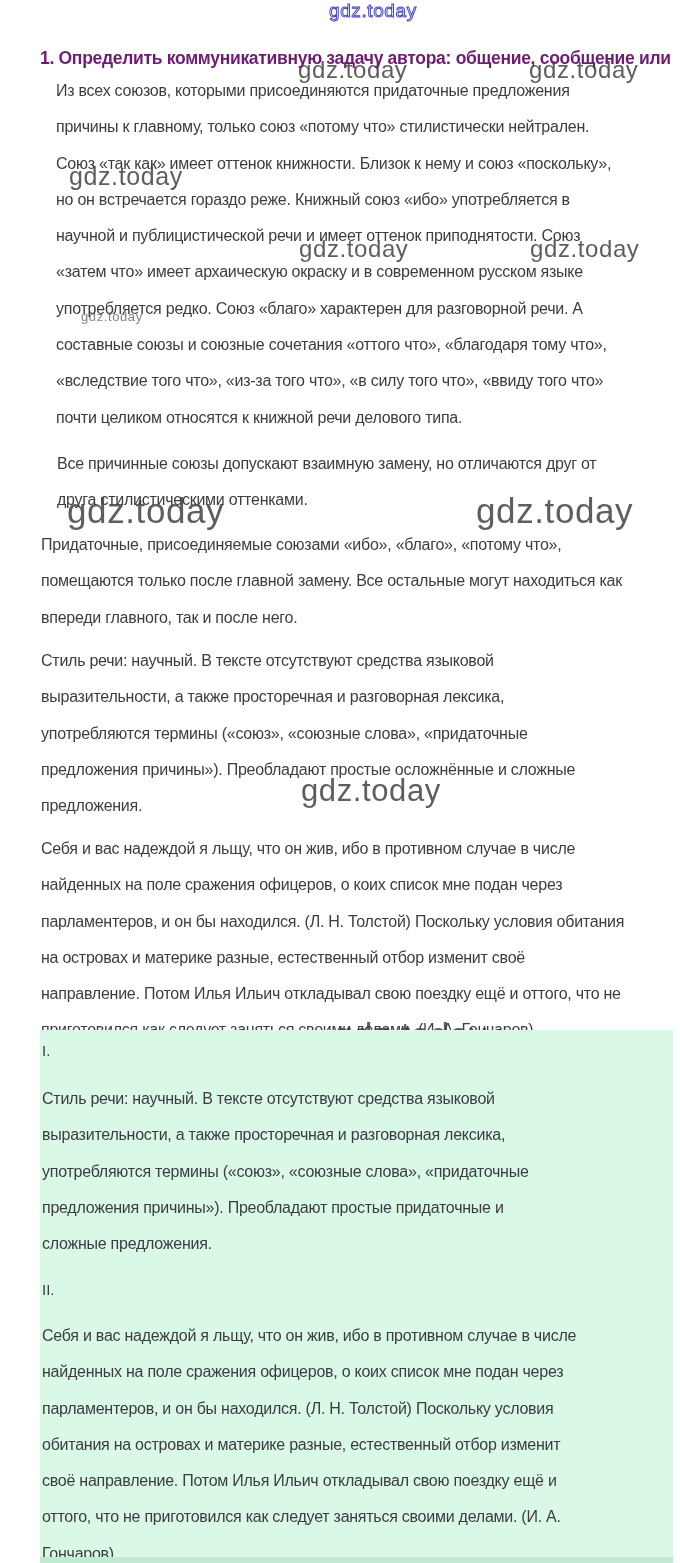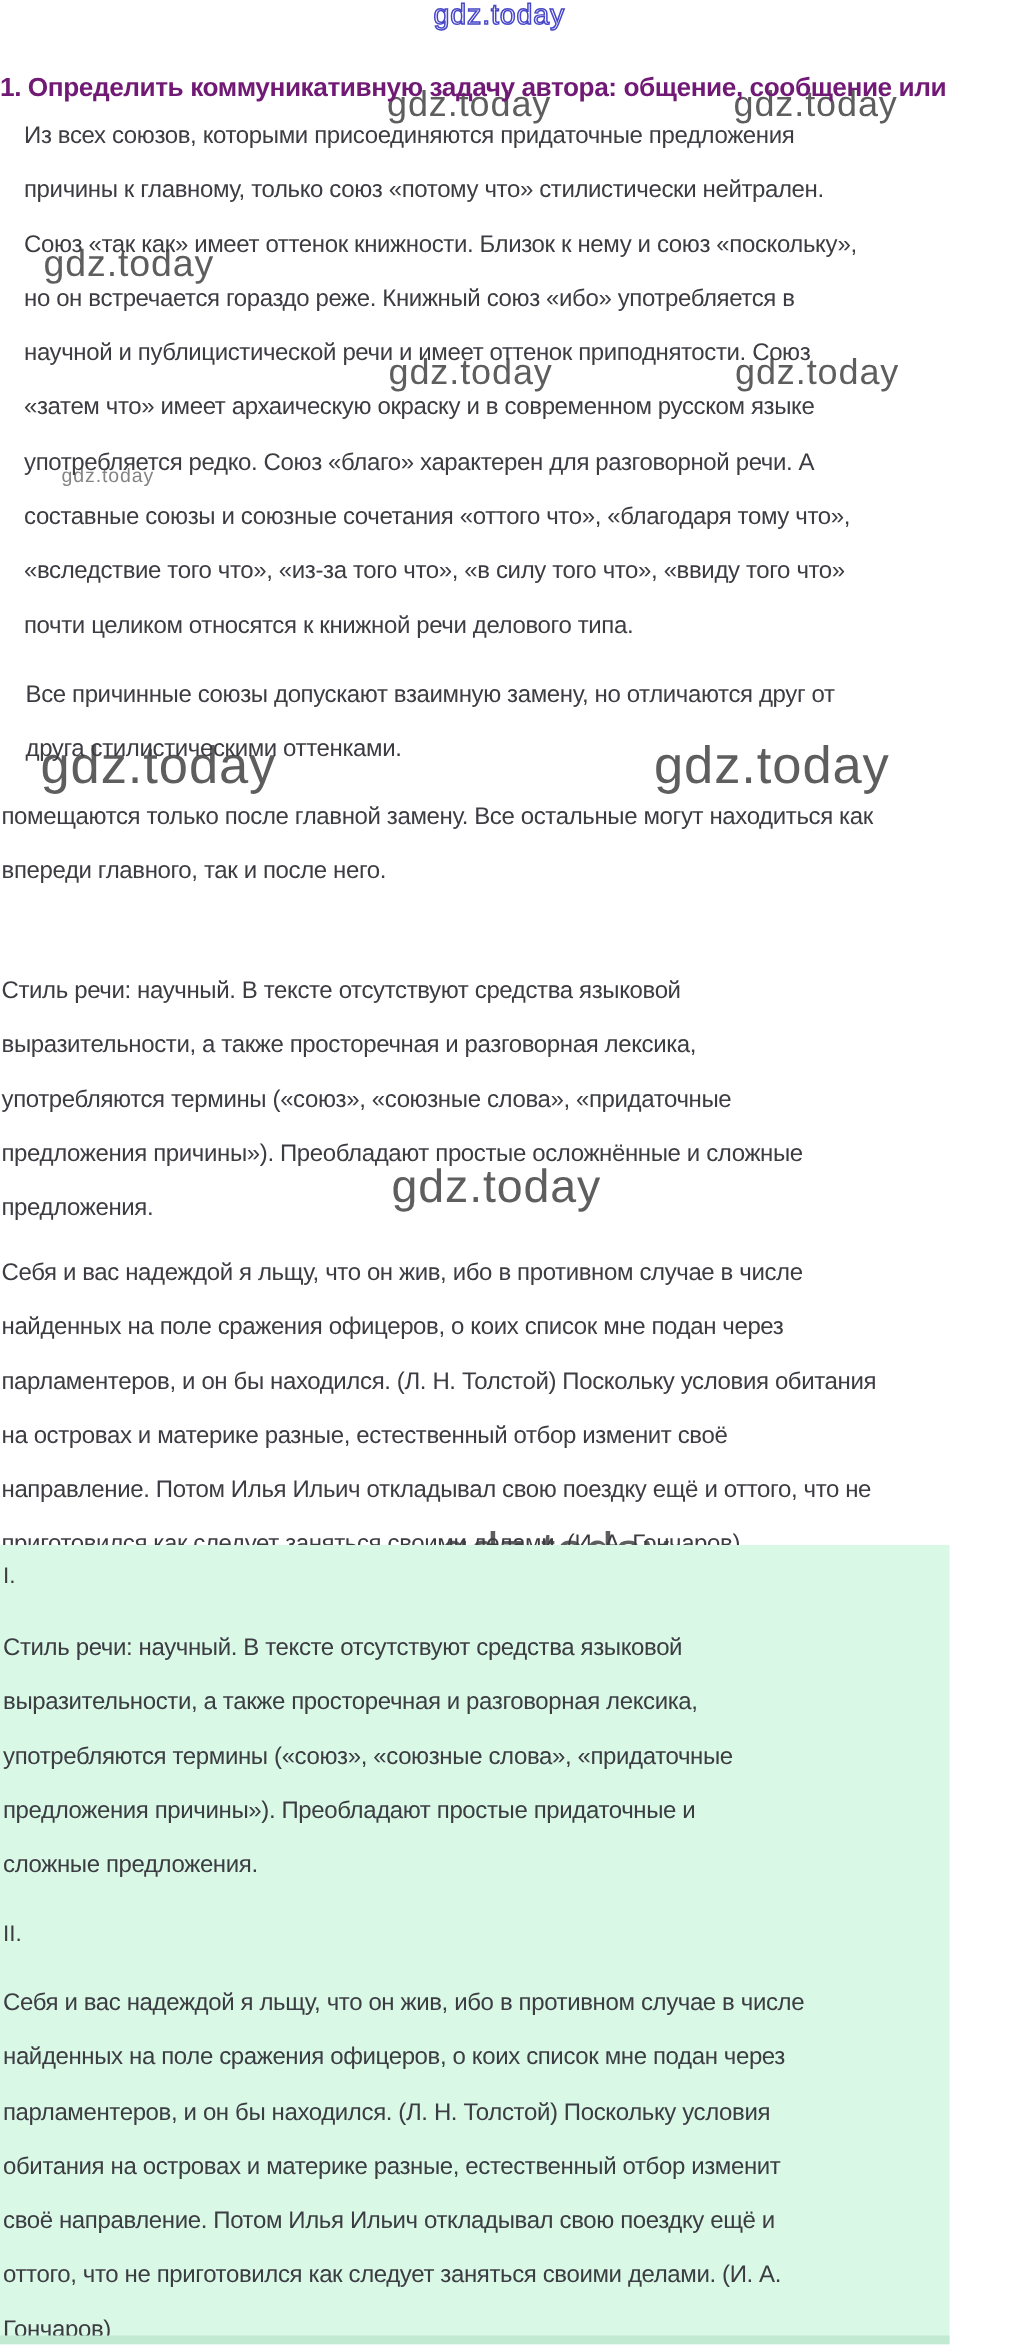--- a/index.html
+++ b/index.html
@@ -3,21 +3,21 @@
 <meta charset="utf-8">
 <style>
   html, body { margin: 0; padding: 0; }
   body {
     width: 680px; height: 1563px;
     position: relative;
     background: #ffffff;
     overflow: hidden;
     font-family: "Liberation Sans", sans-serif;
   }
-  .page { position: absolute; inset: 0; }
+  .page { position: absolute; inset: 0; margin-left: 40px; }
 
   
   .heading {
     position: absolute;
     top: 36px; left: 0;
     font-size: 17.5px;
     font-weight: bold;
     letter-spacing: -0.3px;
     color: #701a75;
     white-space: nowrap;
@@ -111,20 +111,21 @@
         <div class="line">употребляется редко. Союз «благо» характерен для разговорной речи. А</div>
         <div class="line">составные союзы и союзные сочетания «оттого что», «благодаря тому что»,</div>
         <div class="line">«вследствие того что», «из-за того что», «в силу того что», «ввиду того что»</div>
         <div class="line">почти целиком относятся к книжной речи делового типа.</div>
       </div>
       <div class="para" style="top: 446px; padding-left: 16px;">
         <div class="line">Все причинные союзы допускают взаимную замену, но отличаются друг от</div>
         <div class="line">друга стилистическими оттенками.</div>
       </div>
       <div class="para" style="top: 527px;">
+        <div class="line">Придаточные, присоединяемые союзами «ибо», «благо», «потому что»,</div>
         <div class="line">помещаются только после главной замену. Все остальные могут находиться как</div>
         <div class="line">впереди главного, так и после него.</div>
       </div>
       <div class="para" style="top: 643px;">
         <div class="line">Стиль речи: научный. В тексте отсутствуют средства языковой</div>
         <div class="line">выразительности, а также просторечная и разговорная лексика,</div>
         <div class="line">употребляются термины («союз», «союзные слова», «придаточные</div>
         <div class="line">предложения причины»). Преобладают простые осложнённые и сложные</div>
         <div class="line">предложения.</div>
       </div>

